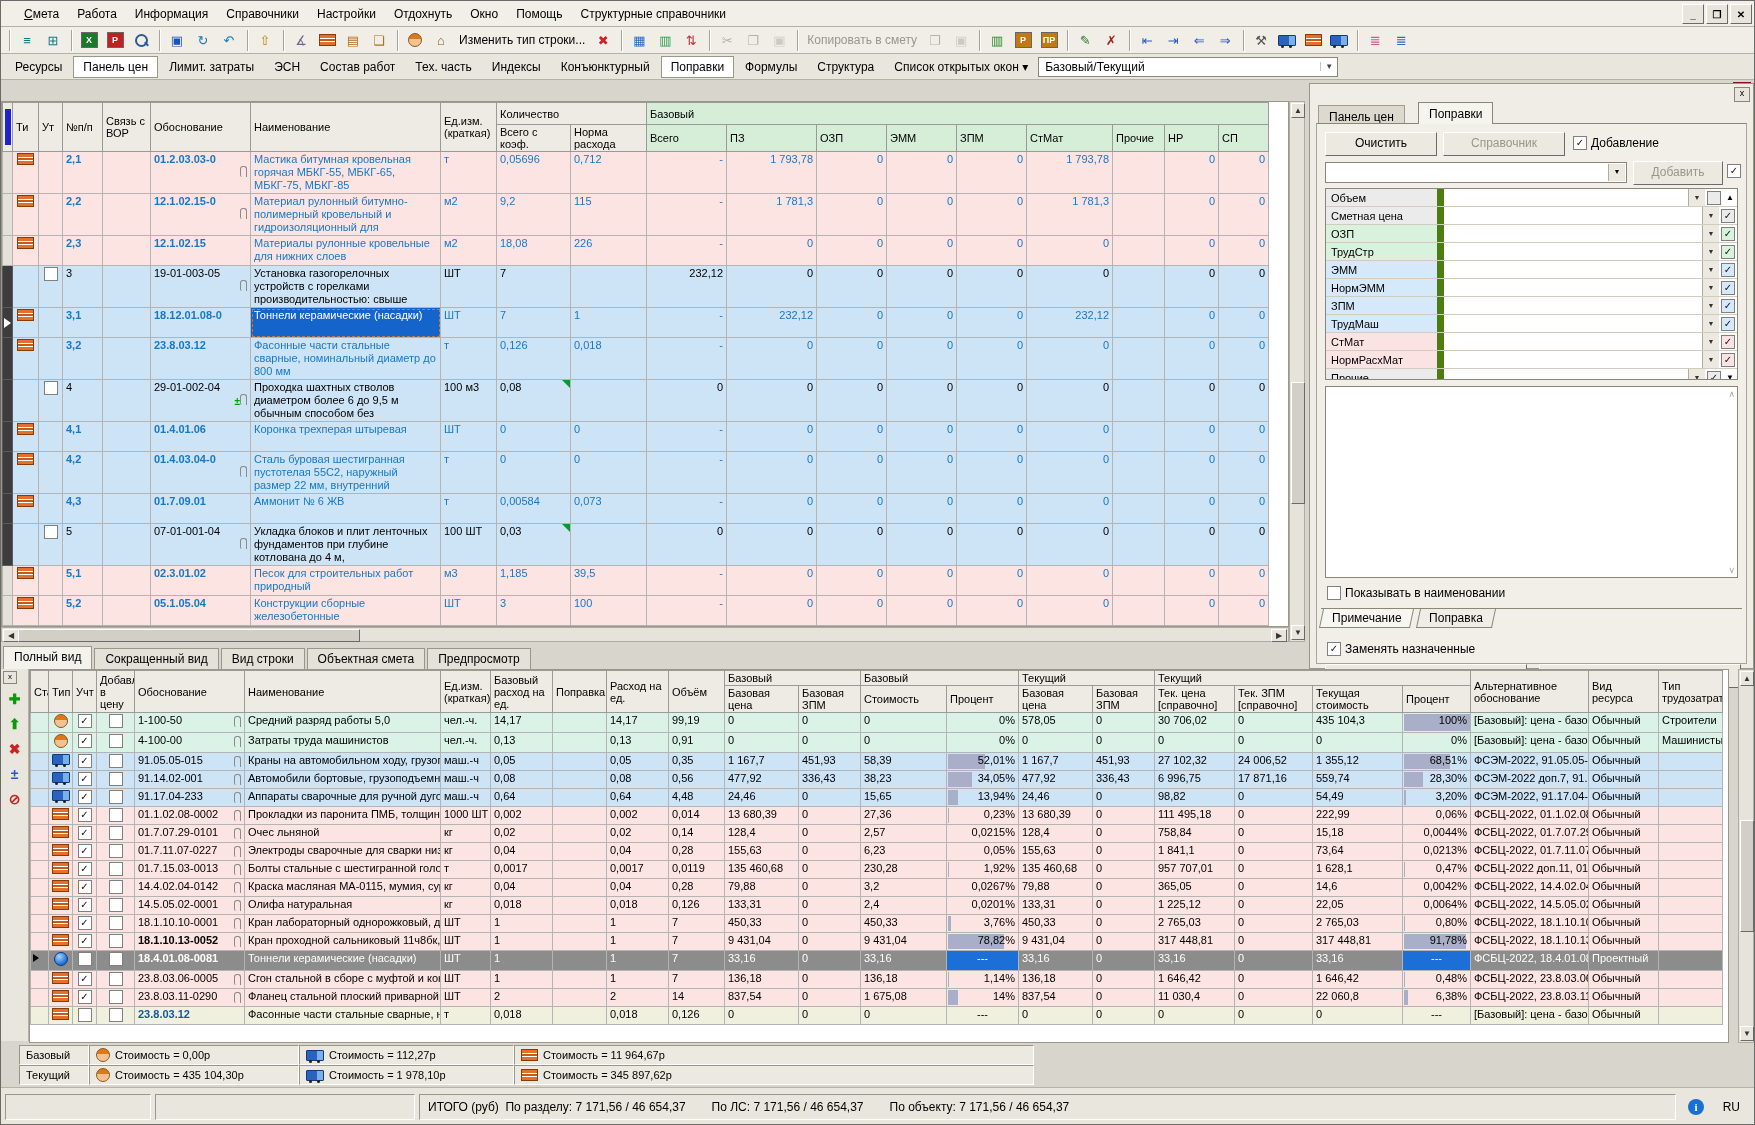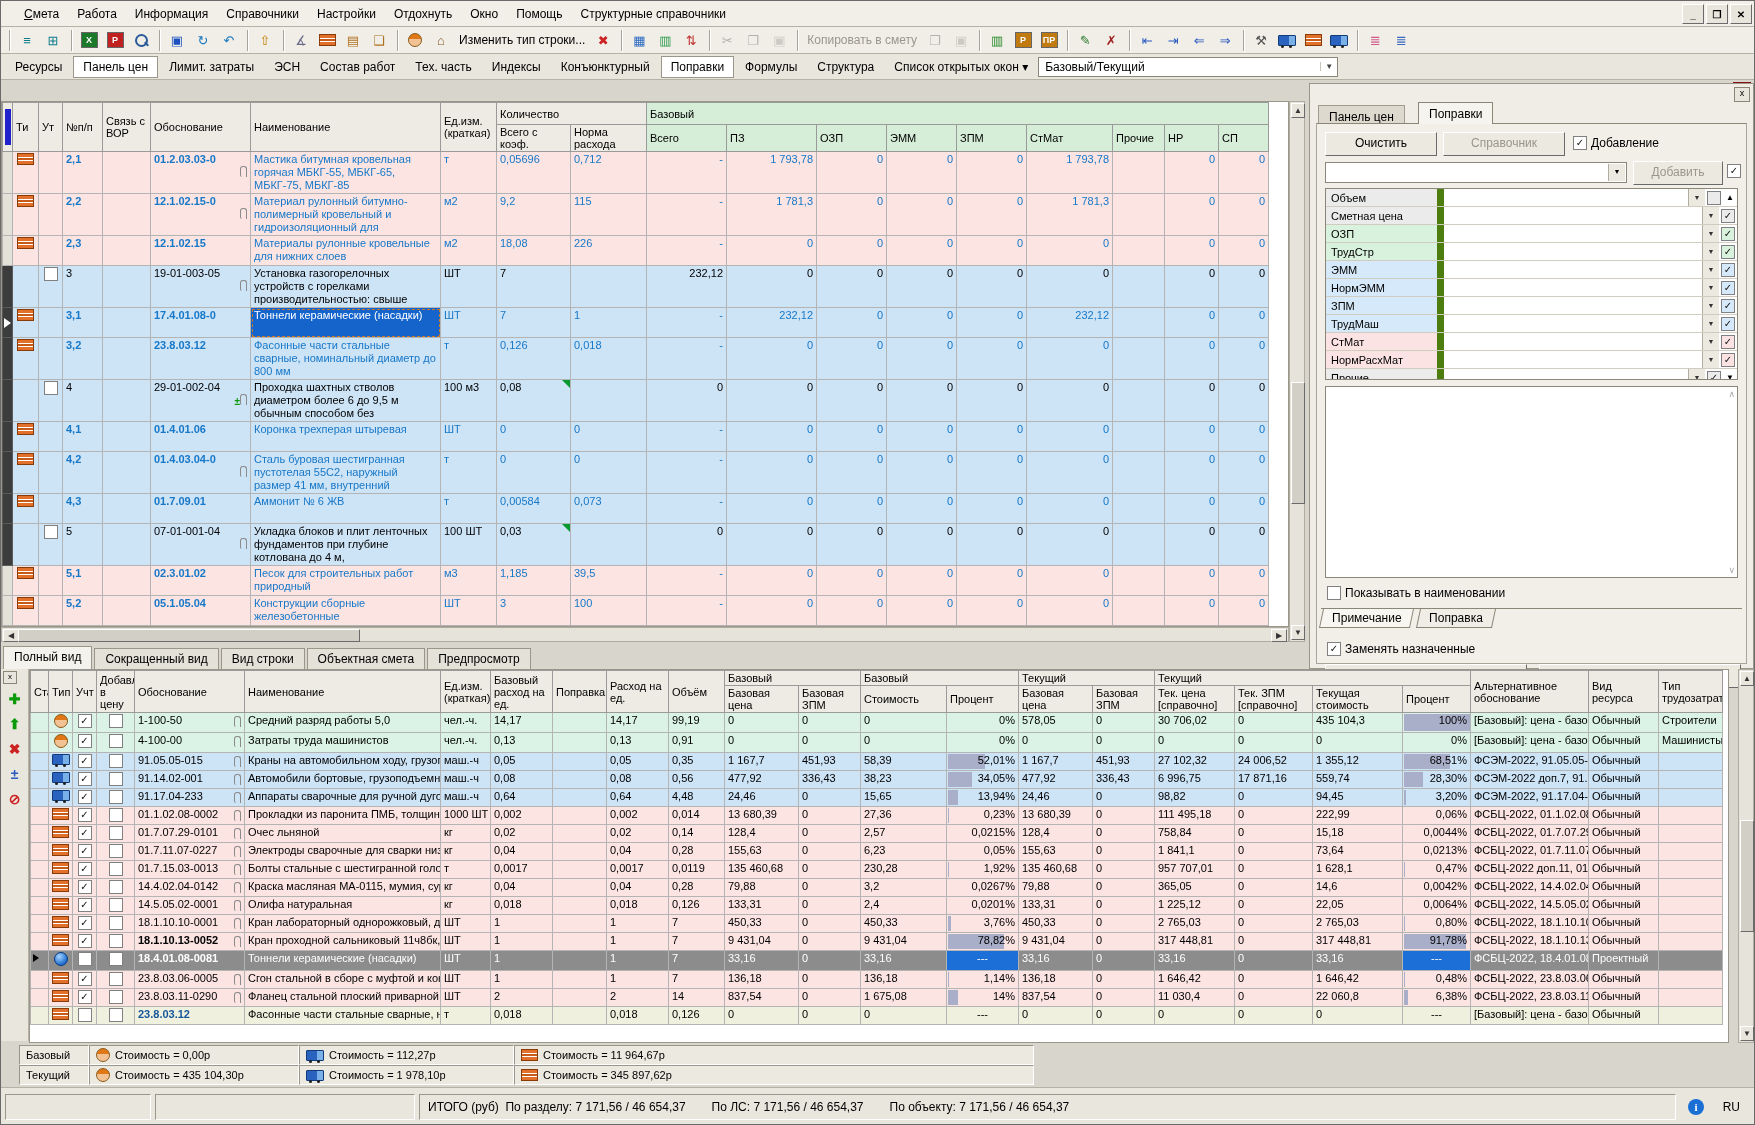--- a/index.html
+++ b/index.html
@@ -388,21 +388,21 @@
             <td class="r">0</td>
           </tr>
           <tr class="mat-blue" style="height: 30px;">
             <td class="stripcell dark">
               <div class="curarr"></div>
             </td>
             <td class="c"><span class="brick-icon"></span></td>
             <td class="c"></td>
             <td class="bnum">3,1</td>
             <td></td>
-            <td class="bbasis nw">17.4.01.08-0</td>
+            <td class="bbasis nw">18.12.01.08-0</td>
             <td class="selname">Тоннели керамические (насадки)</td>
             <td>ШТ</td>
             <td style="position: relative;">7</td>
             <td>1</td>
             <td class="r">-</td>
             <td class="r">232,12</td>
             <td class="r">0</td>
             <td class="r">0</td>
             <td class="r">0</td>
             <td class="r">232,12</td>
@@ -473,21 +473,21 @@
             <td class="r">0</td>
             <td class="r">0</td>
           </tr>
           <tr class="mat-blue" style="height: 30px;">
             <td class="stripcell dark"></td>
             <td class="c"><span class="brick-icon"></span></td>
             <td class="c"></td>
             <td class="bnum">4,2</td>
             <td></td>
             <td class="bbasis nw">01.4.03.04-0<div style="text-align: right; height: 12px;"><span class="clip-icon"></span></div></td>
-            <td>Сталь буровая шестигранная пустотелая 55С2, наружный размер 41 мм, внутренний</td>
+            <td>Сталь буровая шестигранная пустотелая 55С2, наружный размер 22 мм, внутренний</td>
             <td>т</td>
             <td style="position: relative;">0</td>
             <td>0</td>
             <td class="r">-</td>
             <td class="r">0</td>
             <td class="r">0</td>
             <td class="r">0</td>
             <td class="r">0</td>
             <td class="r">0</td>
             <td class="r"></td>
@@ -928,21 +928,21 @@
             <td class="nw">0,64</td>
             <td class="nw">4,48</td>
             <td class="nw">24,46</td>
             <td class="nw">0</td>
             <td class="nw">15,65</td>
             <td class="pct"><div class="pctbar" style="width: 13.9%;"></div><span class="pcttxt">13,94%</span></td>
             <td class="nw">24,46</td>
             <td class="nw">0</td>
             <td class="nw">98,82</td>
             <td class="nw">0</td>
-            <td class="nw">94,45</td>
+            <td class="nw">54,49</td>
             <td class="pct"><div class="pctbar" style="width: 3.2%;"></div><span class="pcttxt">3,20%</span></td>
             <td class="nw">ФСЭМ-2022, 91.17.04-2</td>
             <td class="nw">Обычный</td>
             <td class="nw"></td>
           </tr>
           <tr class="lk-mat" style="height: 18px;">
             <td class="c" style="position: relative;"></td>
             <td class="c"><span class="brick-icon"></span></td>
             <td class="c"><span class="cb">✓</span></td>
             <td class="c"><span class="cb"></span></td>

